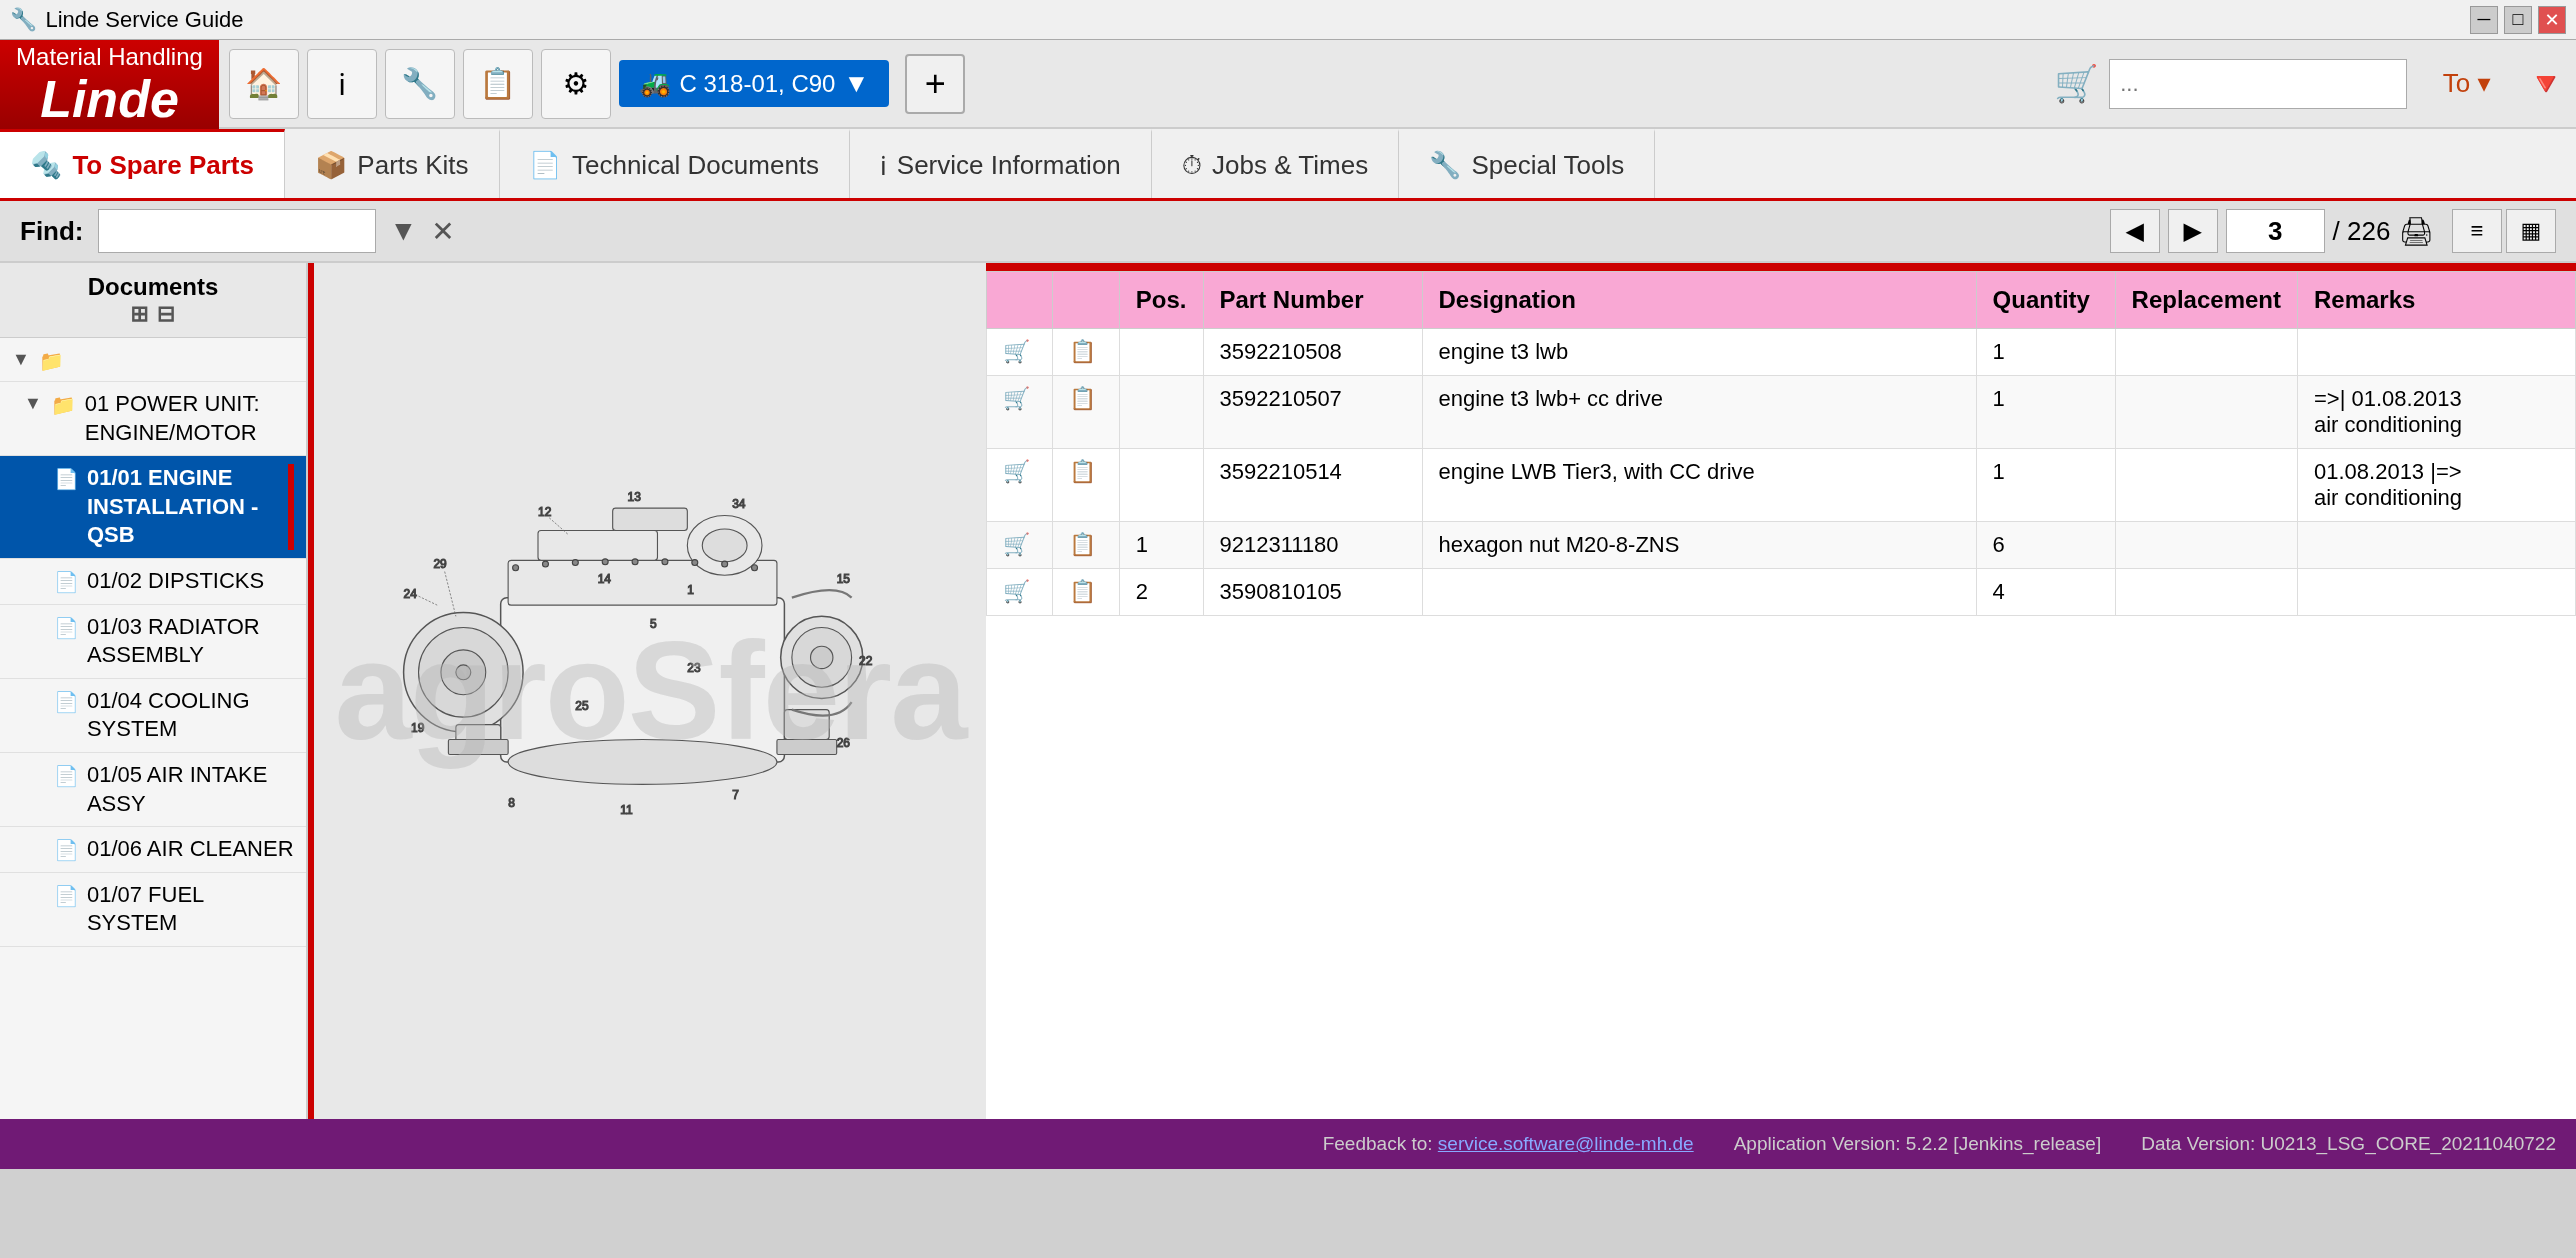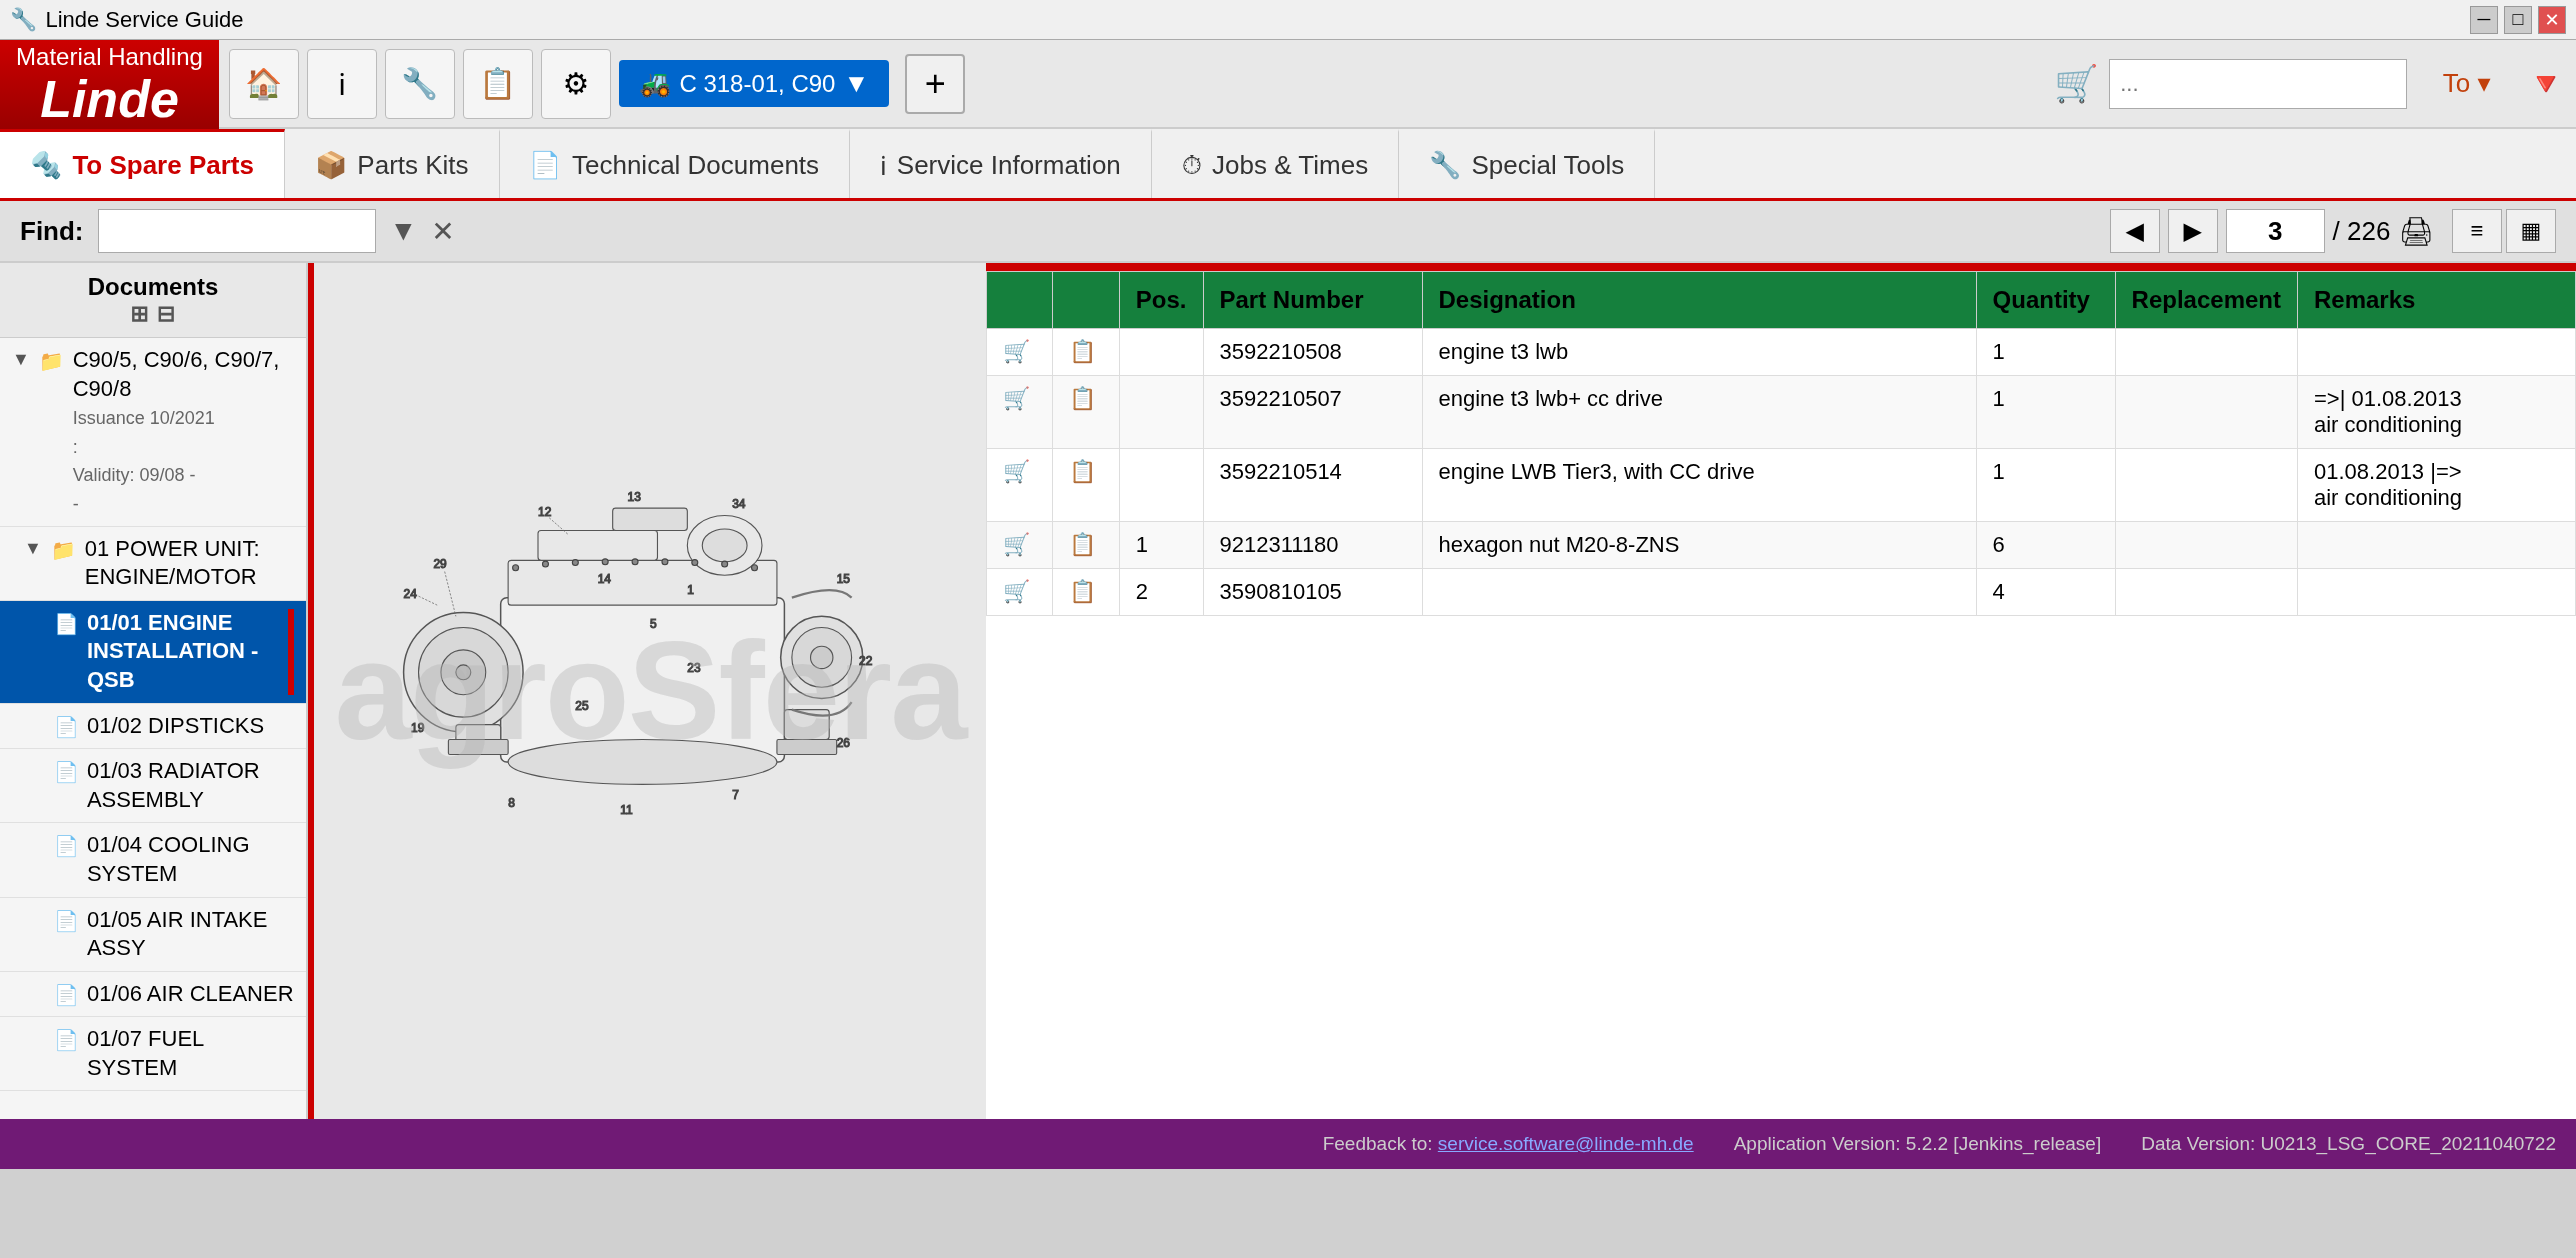--- a/index.html
+++ b/index.html
@@ -125,21 +125,21 @@
     
     .parts-section {
       width: 1590px; min-width: 1590px; display: flex; flex-direction: column;
     }
     .parts-divider {
       height: 8px; background: #cc0000;
     }
     .parts-table-container { flex: 1; overflow-y: auto; background: white; }
     table { width: 100%; border-collapse: collapse; font-size: 22px; }
     thead th {
-      background: #15803d; padding: 14px 16px; text-align: left;
+      background: #f9a8d4; padding: 14px 16px; text-align: left;
       border: 1px solid #ccc; font-size: 24px; font-weight: bold;
     }
     tbody td {
       padding: 10px 16px; border: 1px solid #ddd; vertical-align: top;
     }
     tbody tr:nth-child(even) { background: #f9f9f9; }
     .action-icon { font-size: 22px; cursor: pointer; color: #555; margin-right: 6px; }
 
     
     .status-bar {
@@ -260,21 +260,20 @@
       <span>Documents</span>
       <div class="sidebar-header-icons">
         <span class="sidebar-icon">⊞</span>
         <span class="sidebar-icon">⊟</span>
       </div>
     </div>
 
     <div class="tree-item">
       <span class="tree-toggle">▼</span>
       <span class="doc-icon">📁</span>
-      <span class="tree-text">C90/5, C90/6, C90/7, C90/8<br><small style="color:#666;font-size:18px;">Issuance 10/2021<br>:<br>Validity: 09/08 -<br>-</small></span>
     </div>
 
     <div class="tree-item indent1">
       <span class="tree-toggle">▼</span>
       <span class="doc-icon">📁</span>
       <span class="tree-text">01 POWER UNIT: ENGINE/MOTOR</span>
     </div>
 
     <div class="tree-item indent2 active">
       <span class="tree-toggle"></span>

